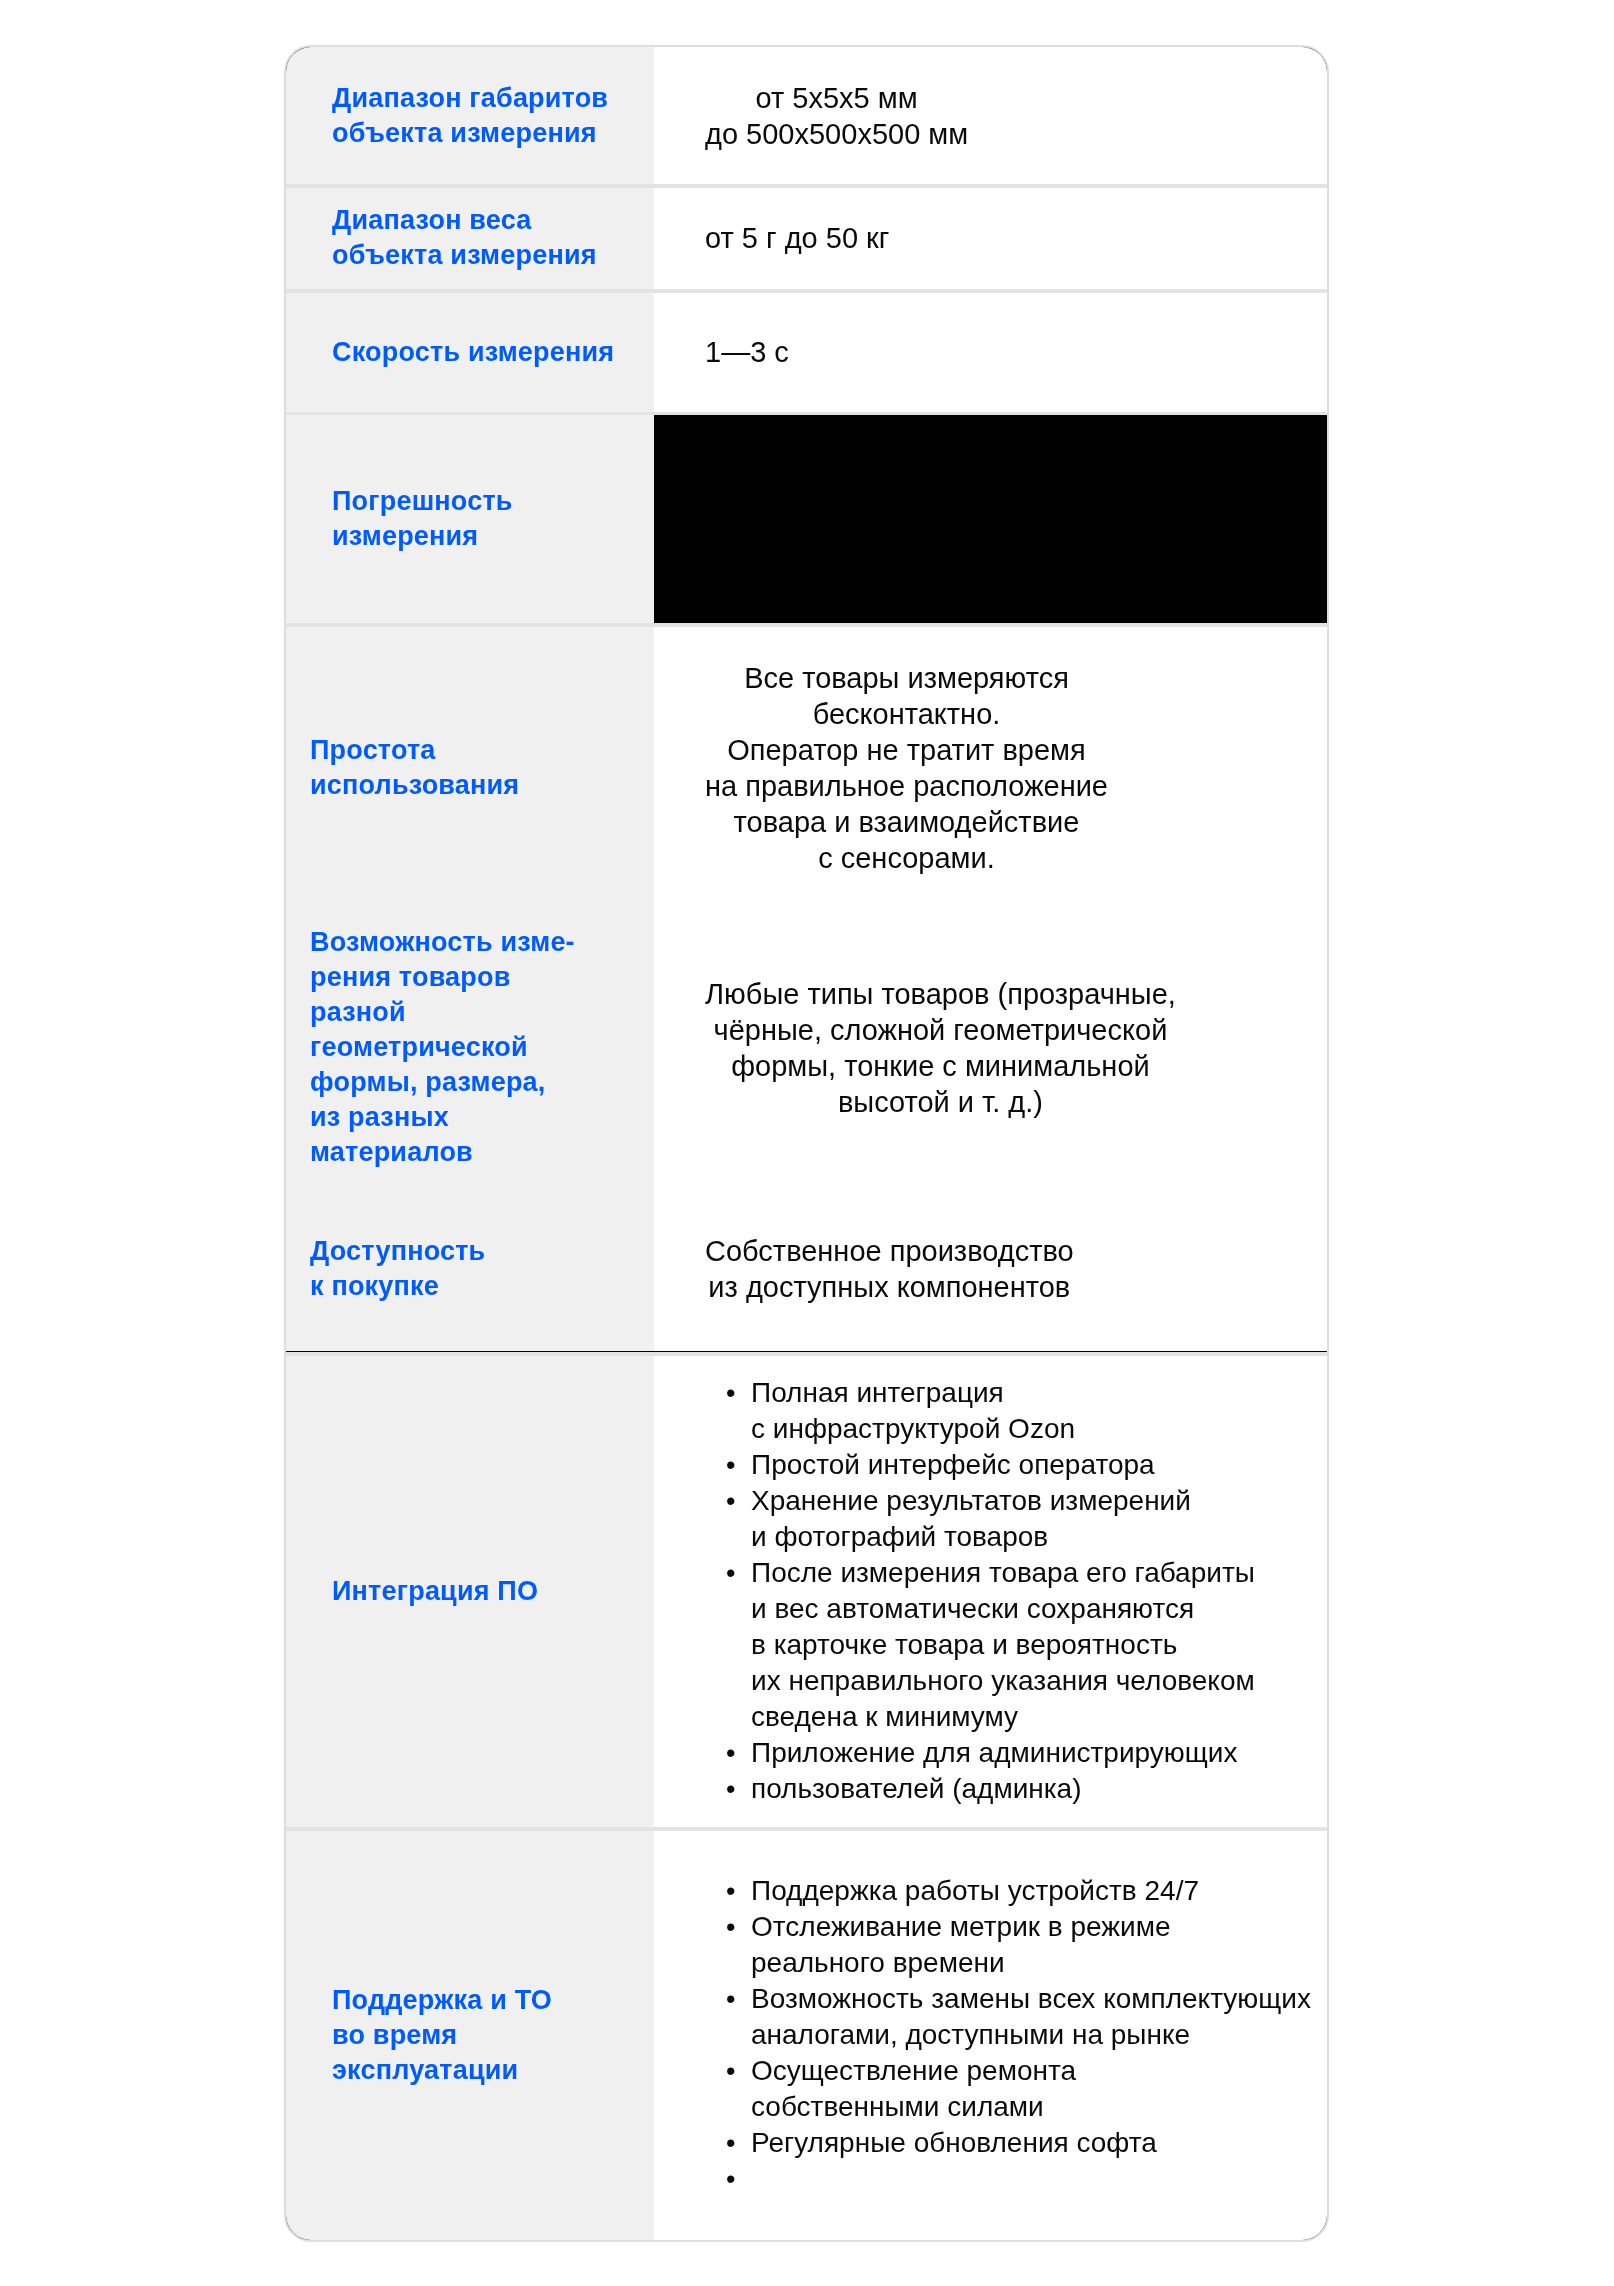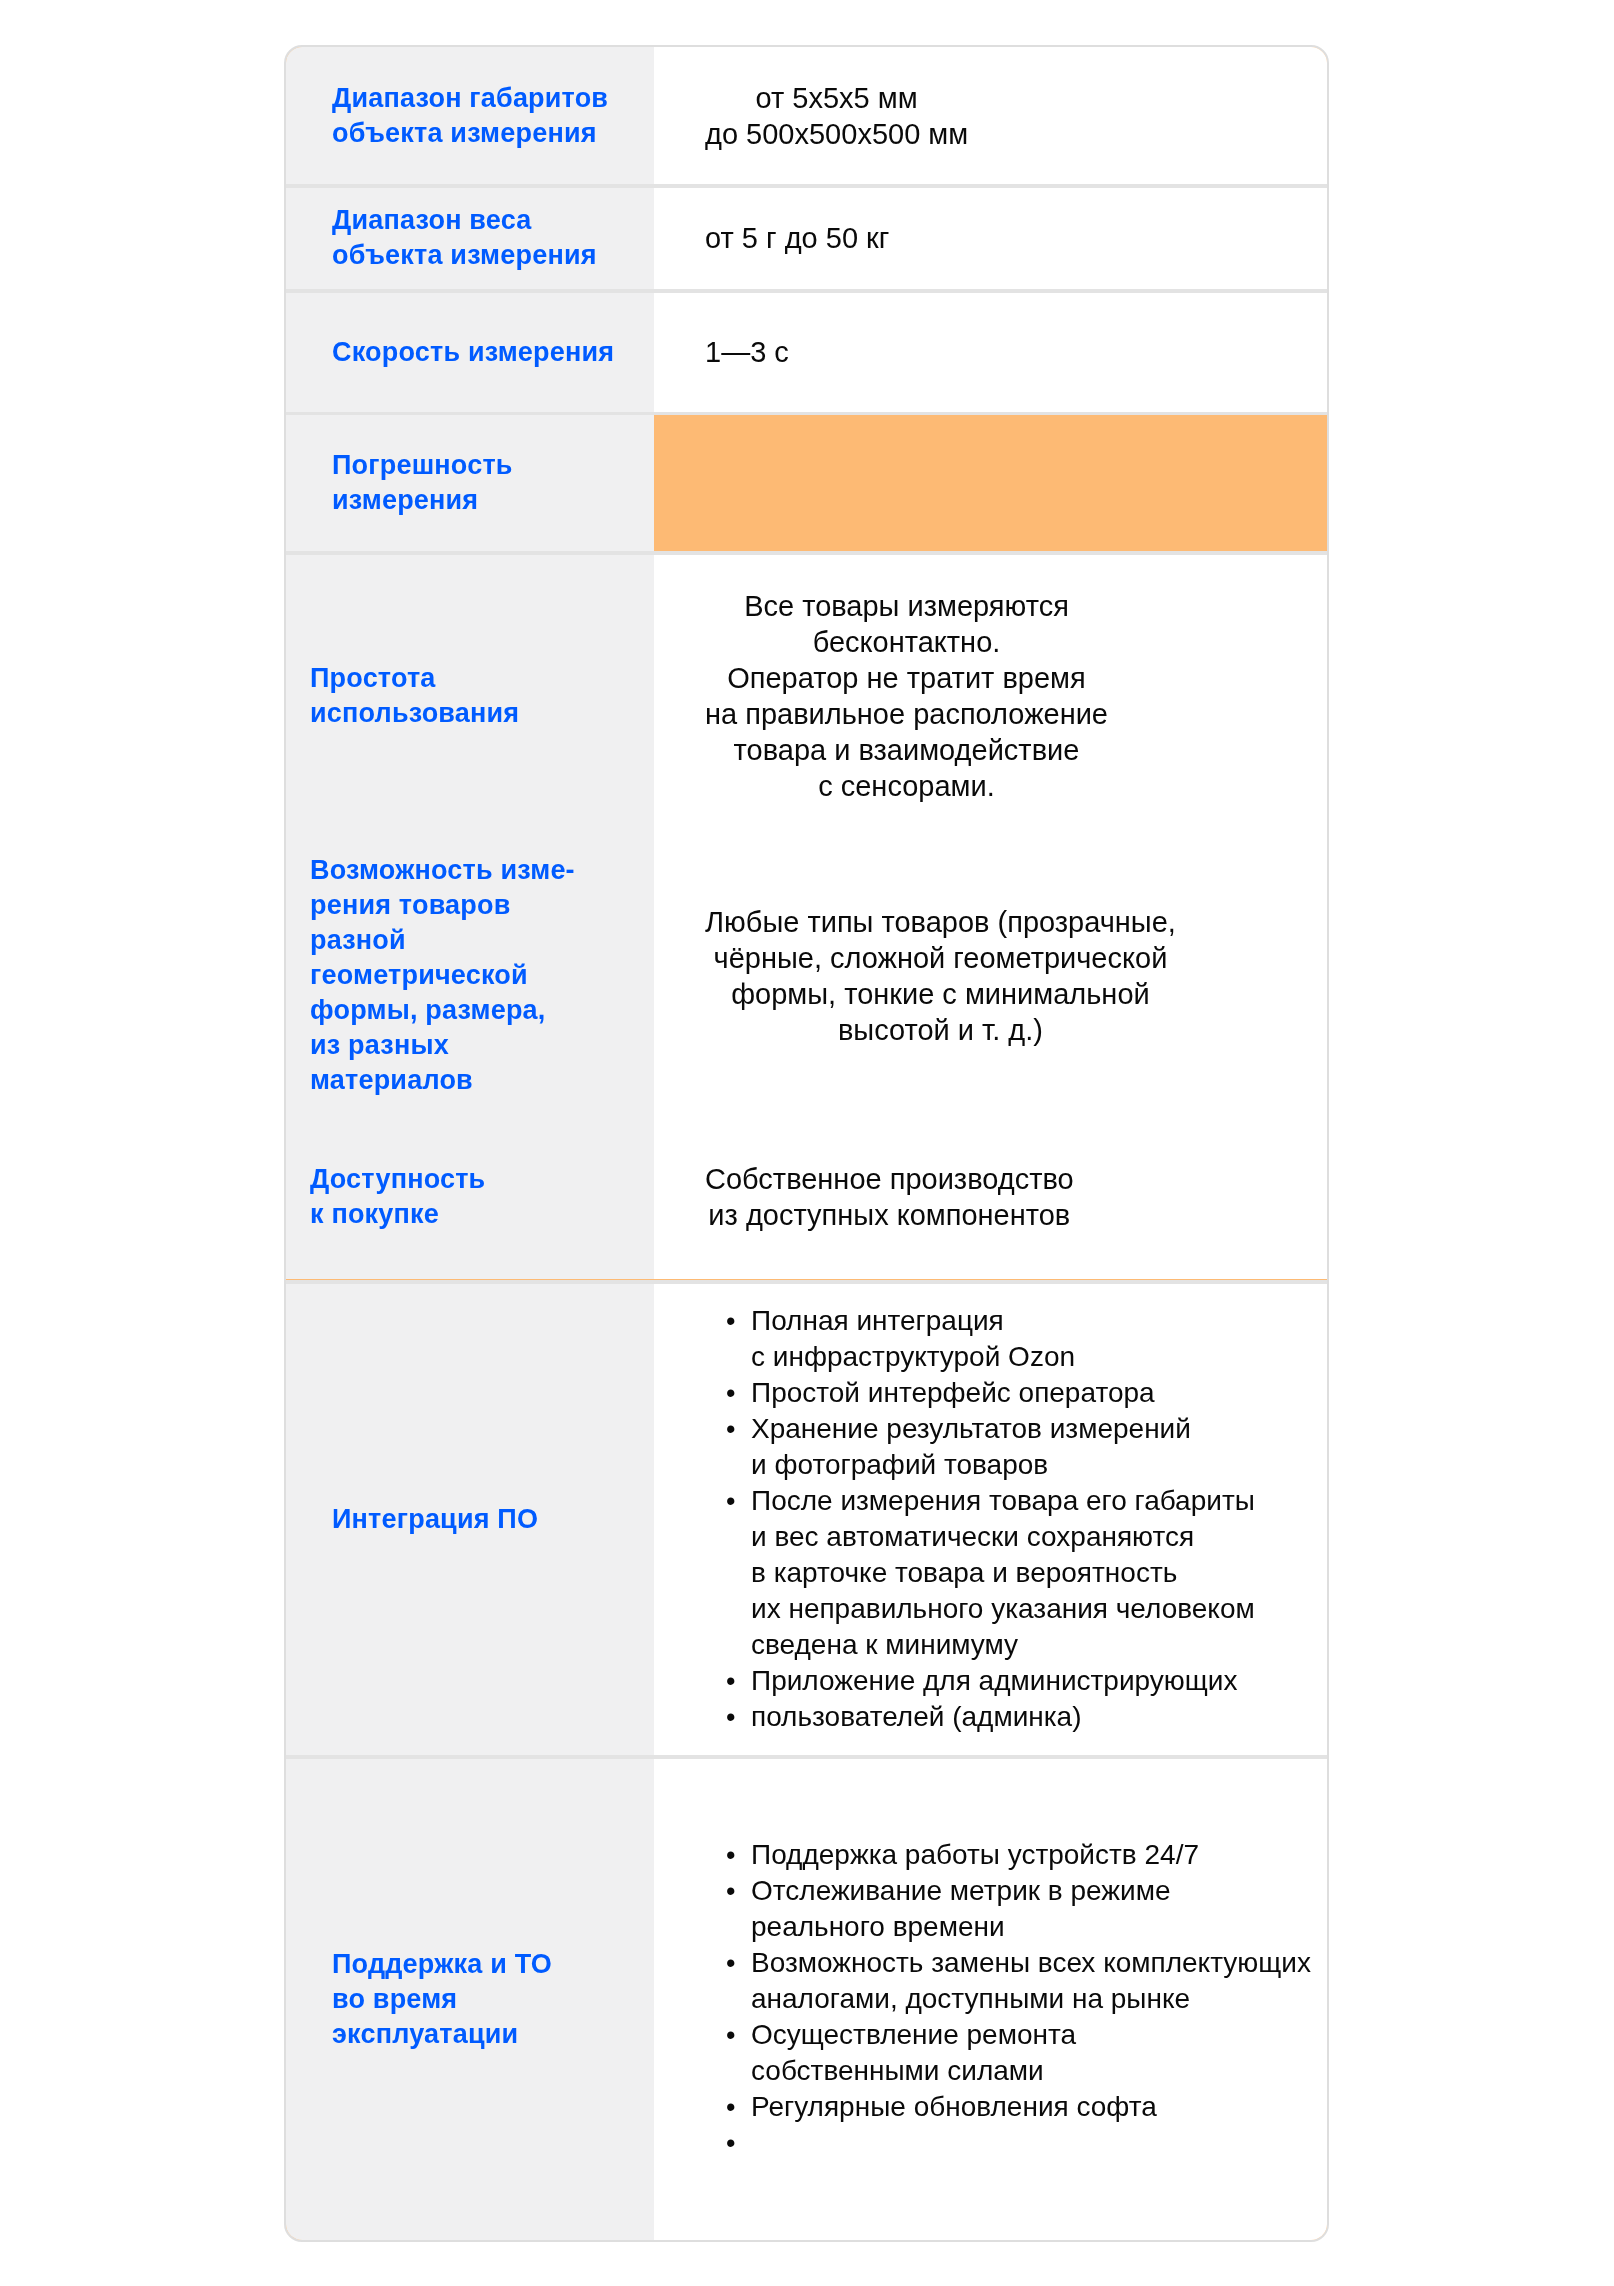--- a/index.html
+++ b/index.html
@@ -3,29 +3,29 @@
 <meta charset="utf-8">
 <style>
   :root { --accent:#005bff; --cellgray:#f0f0f1; --sep:#e3e3e3; --border:#dedede; --ink:#0a0a0a; }
   html,body{margin:0;padding:0;}
   body{
     width:1614px;height:2286px;background:#ffffff;position:relative;
     font-family:"Liberation Sans", sans-serif;color:var(--ink);
   }
   .card{
     position:absolute;left:284px;top:45px;width:1045px;height:2197px;
-    box-sizing:border-box;border:2.9px solid var(--border);border-radius:18px;
-    overflow:hidden;background:#fdba74;display:flex;flex-direction:column;
+    box-sizing:border-box;border:2.9px solid var(--border);border-radius:27px;
+    overflow:hidden;background:#000000;display:flex;flex-direction:column;
   }
   .sep{flex:0 0 3.8px;background:var(--sep);width:100%;}
   .row{width:100%;flex:0 0 auto;}
   .pair{display:flex;width:100%;}
   .row.simple{display:flex;}
   .row.group{display:flex;flex-direction:column;}
-  .r1{height:137px}.r2{height:101px}.r3{height:119px}.r4{height:136px}
+  .r1{height:137px}.r2{height:101px}.r3{height:119px}.r4{height:208px}
   .r5{height:725px}.r6{height:471px}.r7{flex:1 1 auto;}
   .ga{height:282px}.gb{height:277px}.gc{height:165px}
   .row.simple, .row.group .pair{min-height:0;}
   .pair, .row.simple{align-items:stretch;}
   .cell-label{
     flex:0 0 368px;box-sizing:border-box;background:var(--cellgray);
     display:flex;align-items:center;padding:0 17px 0 46px;
   }
   .label-text{
     color:var(--accent);font-weight:bold;font-size:27px;line-height:35px;

